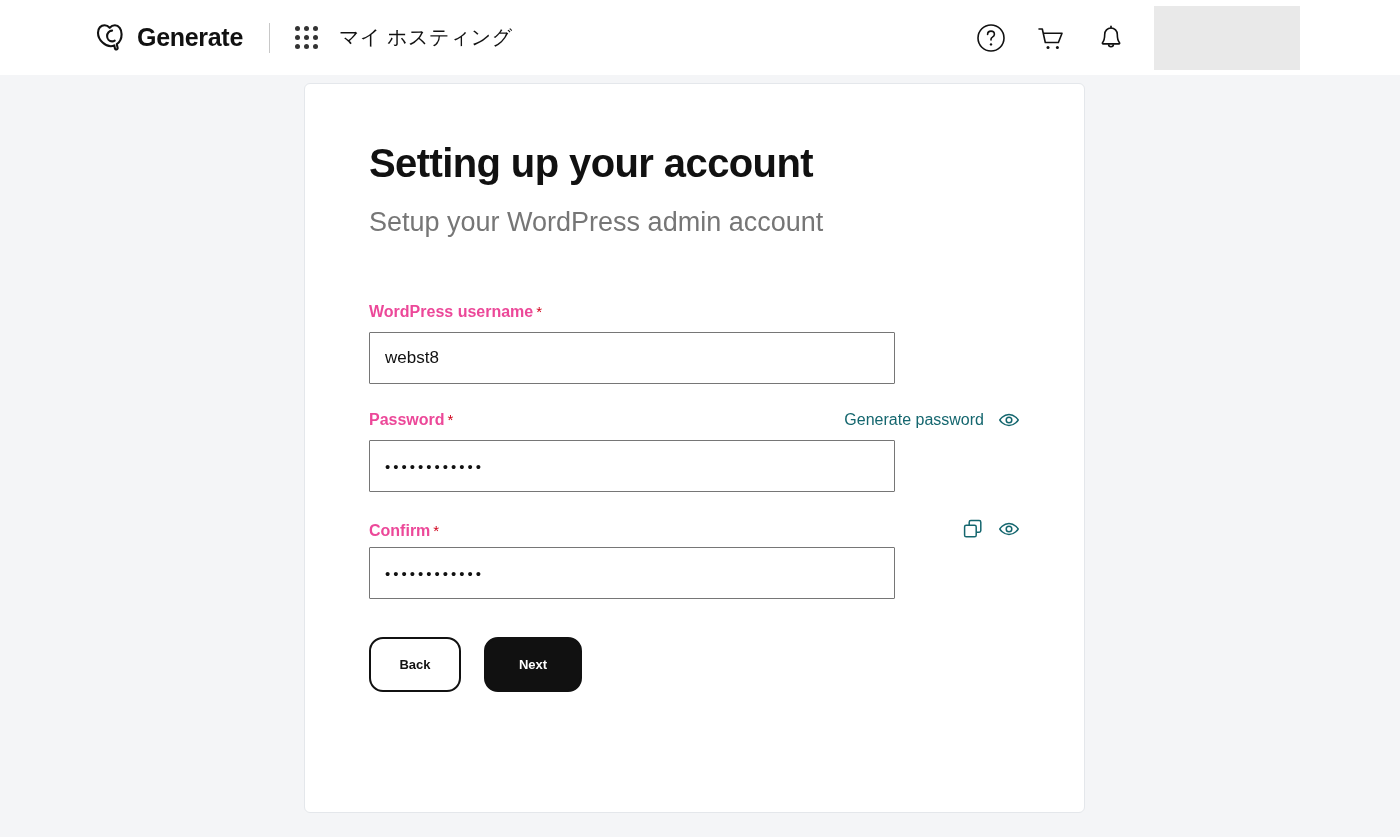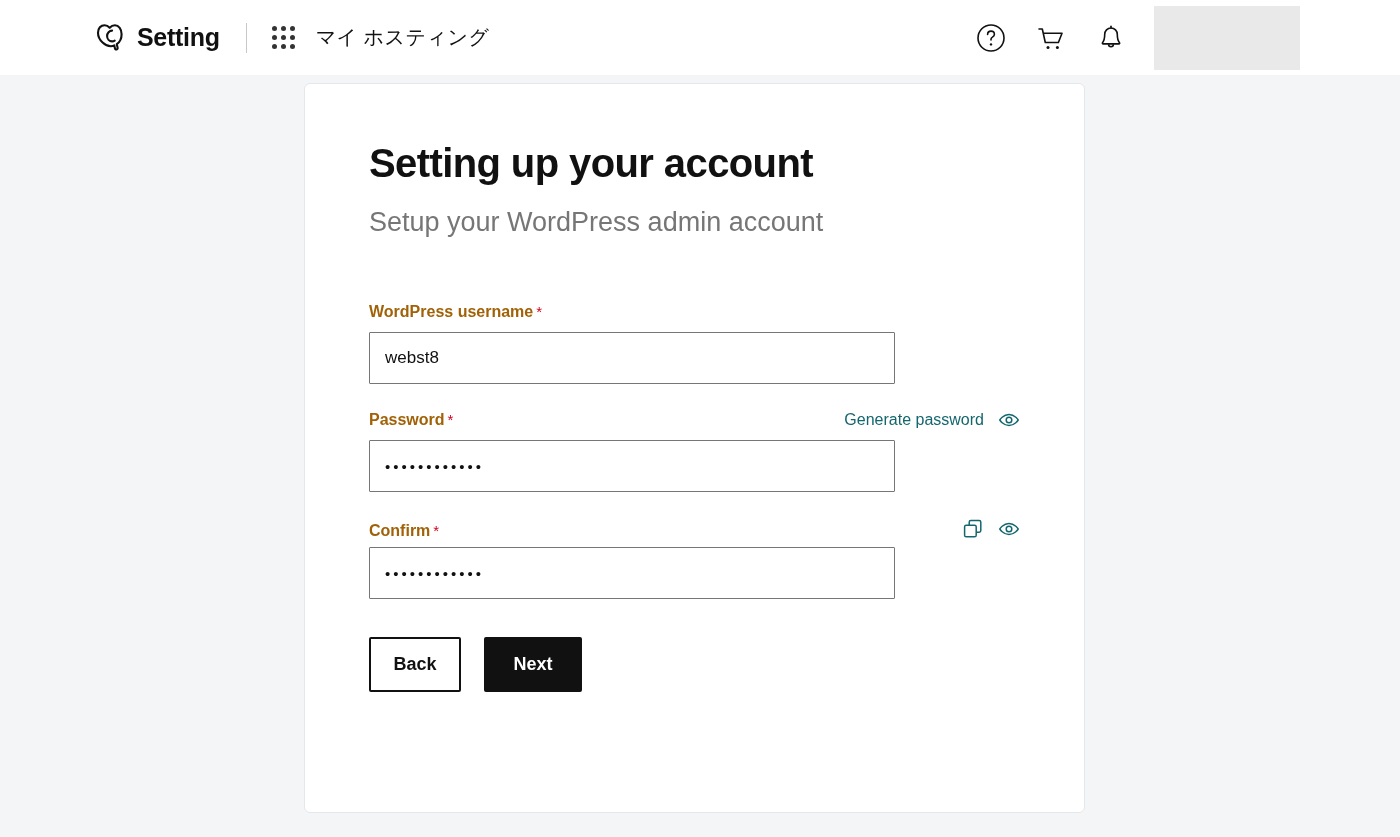--- a/index.html
+++ b/index.html
@@ -132,21 +132,21 @@
   .field-head {
     display: flex;
     align-items: center;
     justify-content: space-between;
     height: 24px;
     margin-bottom: 8px;
   }
   .field-label {
     font-size: 16px;
     font-weight: bold;
-    color: #a16207;
+    color: #ec4899;
   }
   .req {
     color: #d0021b;
     font-weight: normal;
     font-size: 15px;
     margin-left: 3px;
   }
   .field-actions {
     display: flex;
     align-items: center;
@@ -192,25 +192,25 @@
   }
 
   .buttons {
     margin-top: 38px;
     display: flex;
     align-items: center;
     gap: 23px;
   }
   .btn {
     font-family: "Liberation Sans", sans-serif;
-    font-size: 18px;
+    font-size: 13px;
     font-weight: bold;
     cursor: pointer;
     box-sizing: border-box;
-    border-radius: 2px;
+    border-radius: 14px;
     display: flex;
     align-items: center;
     justify-content: center;
   }
   .btn-back {
     width: 92px;
     height: 55px;
     background: #ffffff;
     color: #111111;
     border: 2px solid #111111;
@@ -228,21 +228,21 @@
 
 <div class="header">
 
   <div class="brand">
     <span class="logo-mark">
       <svg viewBox="0 0 34 34" width="34" height="34" aria-hidden="true">
         <path d="M9.6 4.2C5.8 4.2 3 7.3 3 11.8c0 3.6 1.8 7.2 4.6 9.8 2.3 2.2 5.3 3.6 8.2 3.6 1.3 0 2.5-.3 3.5-.8l.6 2.9c.2.9.9 1.4 1.7 1.2.8-.2 1.2-1 1-1.8l-.8-3.5c2.9-2.1 4.8-5.9 4.8-10 0-4.9-2.8-8.9-6.7-8.9-2 0-3.8.9-5.2 2.5-1.4-1.6-3.2-2.6-5.1-2.6z" fill="none" stroke="#111111" stroke-width="2.1" stroke-linejoin="round"></path>
         <path d="M17.1 9.6c-2.8 0-5 2.4-5 5.4s2.2 5.4 5 5.4c1 0 1.9-.3 2.6-.8" fill="none" stroke="#111111" stroke-width="2.1" stroke-linecap="round"></path>
       </svg>
     </span>
-    <span class="logo-word">Setting</span>
+    <span class="logo-word">Generate</span>
   </div>
 
   <div class="divider"></div>
 
   <div class="apps-icon">
     <i></i>
       <i></i>
       <i></i>
       <i></i>
       <i></i>

